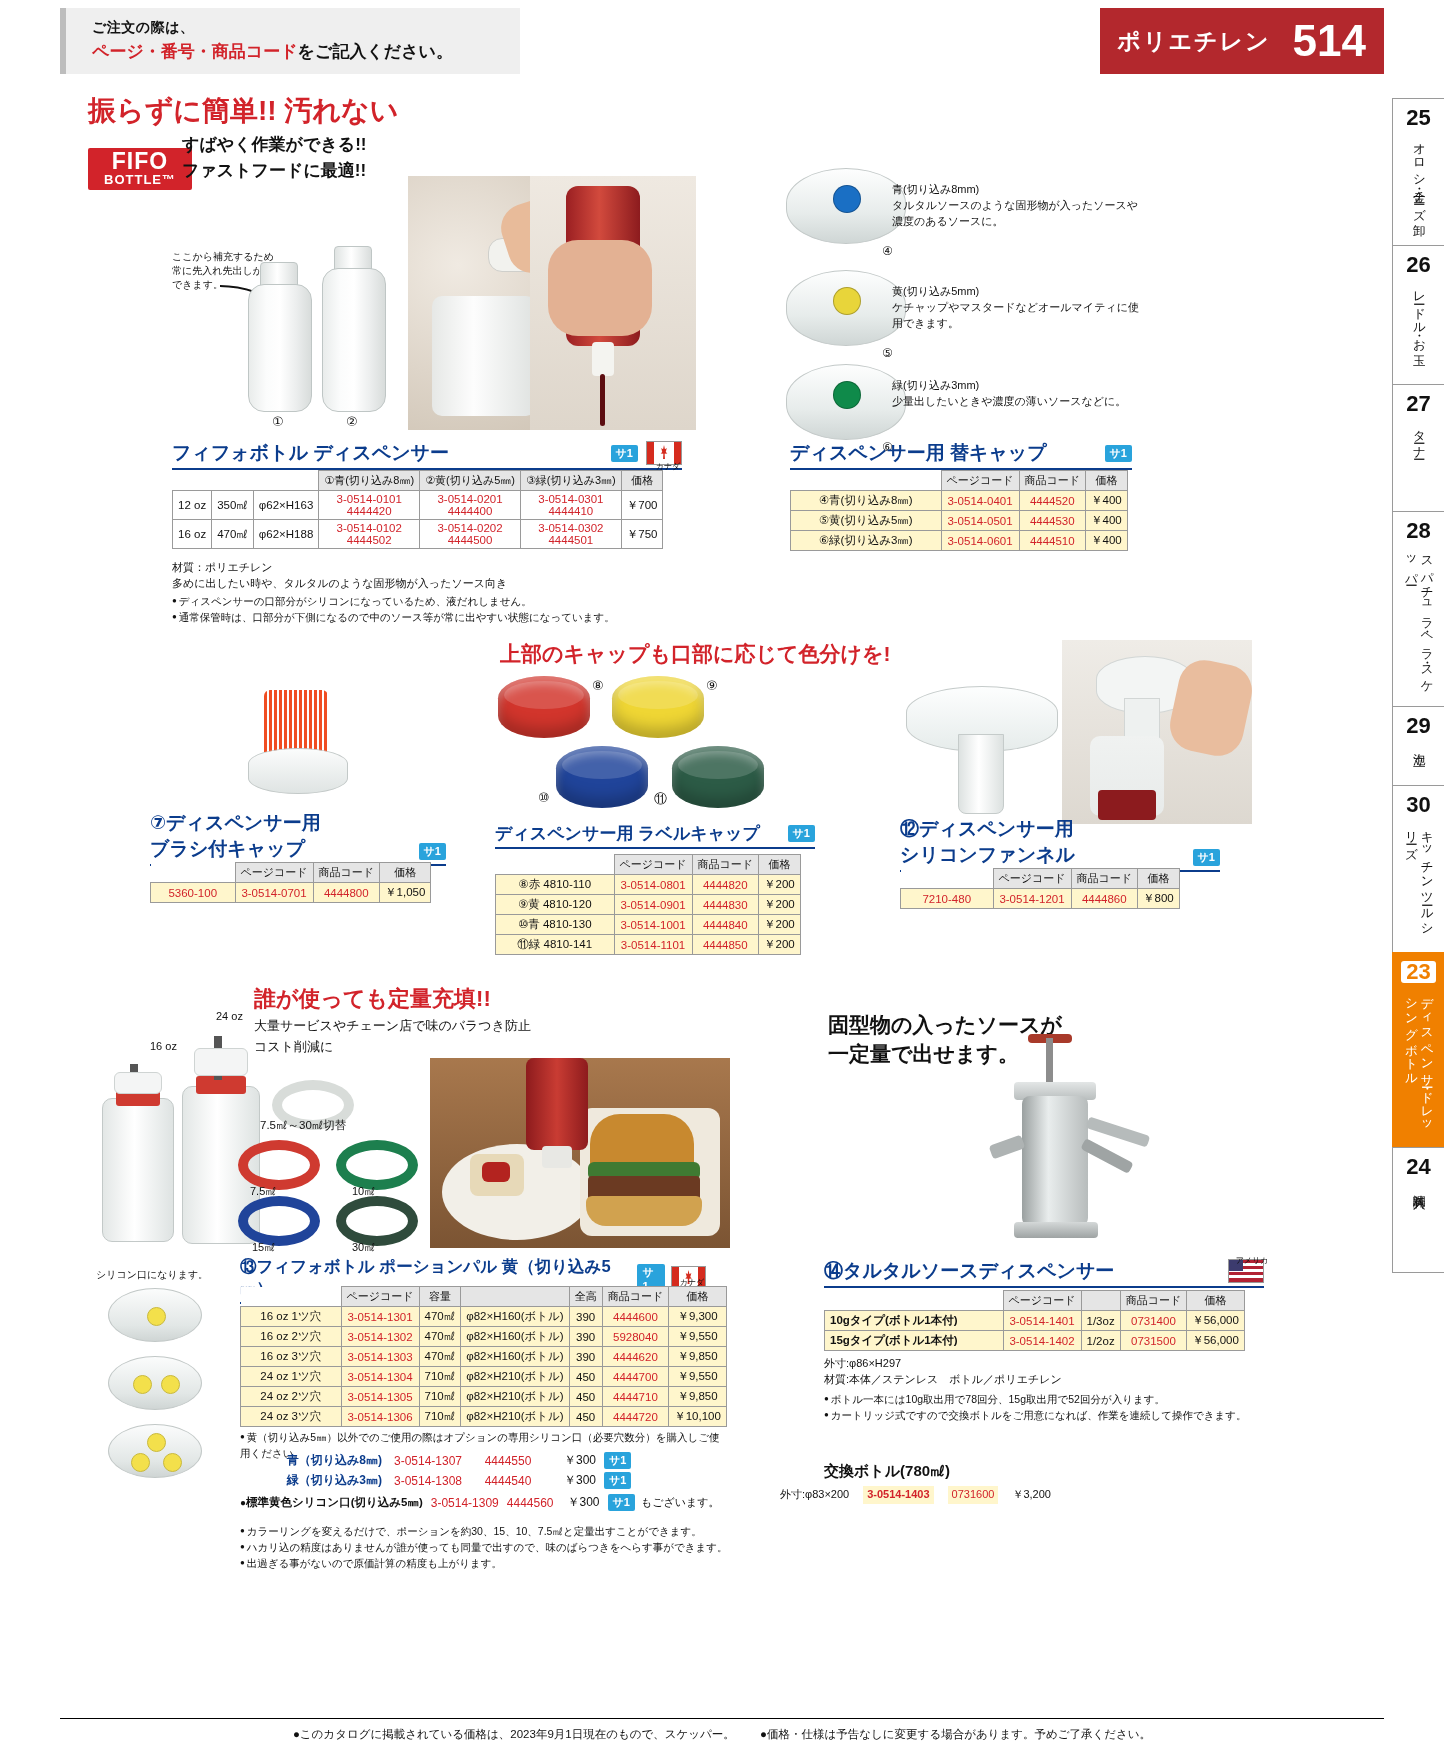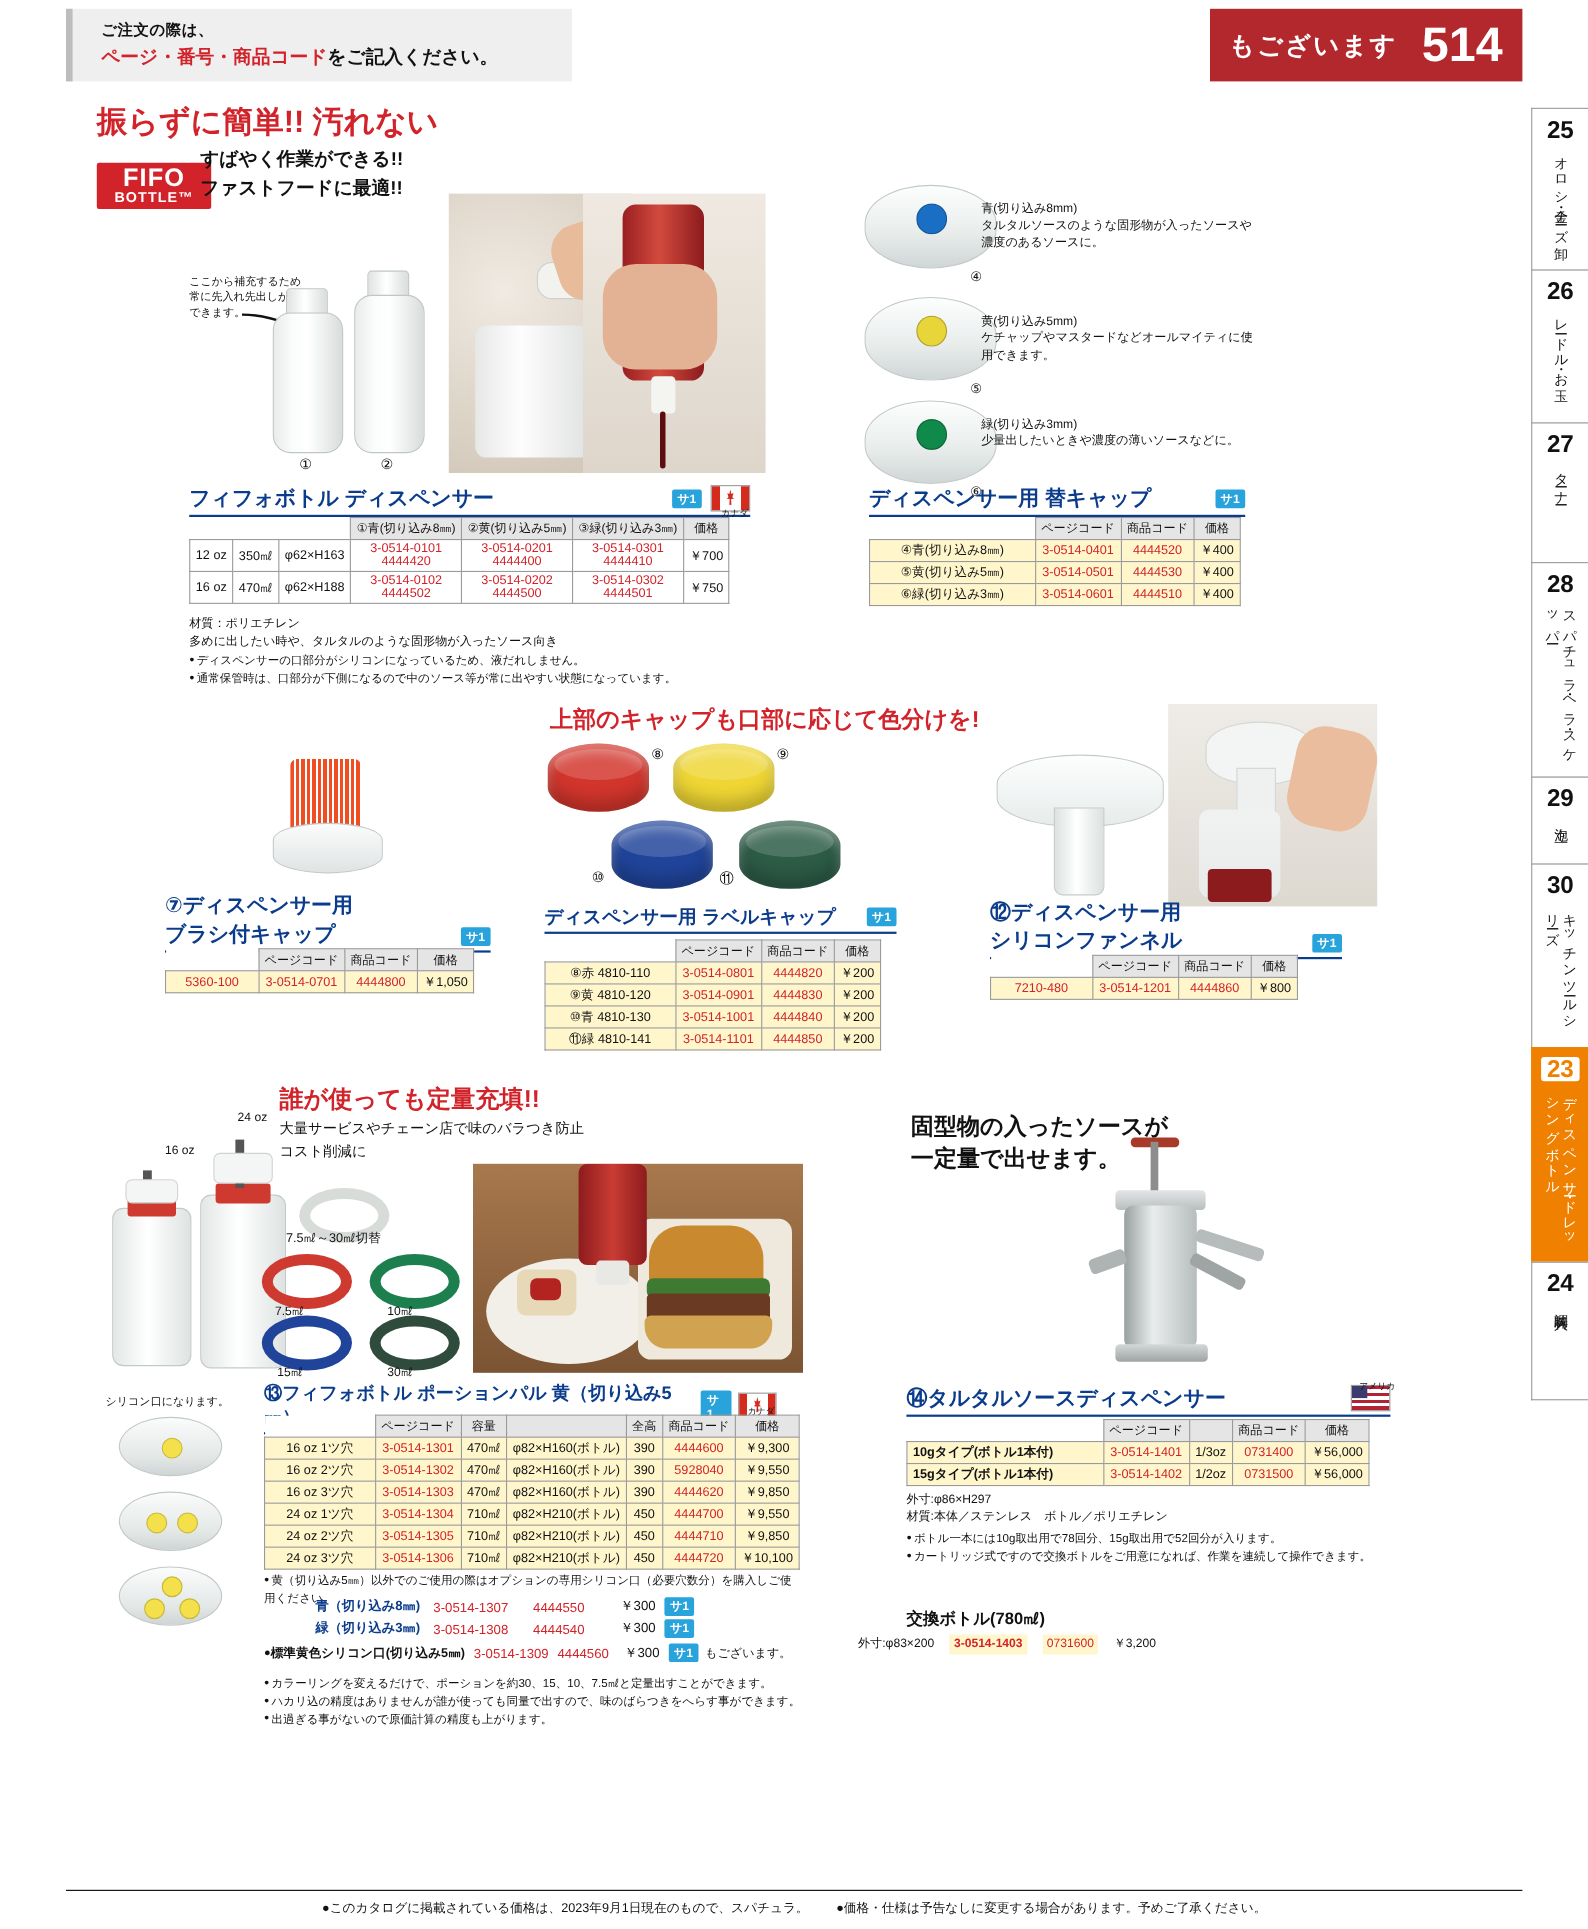--- a/index.html
+++ b/index.html
@@ -143,21 +143,21 @@
 </head>
 <body>
 
 <div class="pg">
 
   <div class="hdr-note">
     <div class="l1">ご注文の際は、</div>
     <div class="l2"><span class="rd">ページ・番号・商品コード</span><span>をご記入ください。</span></div>
   </div>
   <div class="hdr-bar">
-    <span class="cat">もございます</span>
+    <span class="cat">ポリエチレン</span>
     <span class="pno">514</span>
   </div>
 
   <div class="tabs">
     <div class="tab" style="height:148px">
       <div class="n">25</div>
       <div class="t">オロシ金・チーズ卸</div>
     </div>
     <div class="tab" style="height:140px">
       <div class="n">26</div>
@@ -707,17 +707,17 @@
 
   <div class="abs" style="left:824px;top:1462px;font-size:15px;font-weight:bold;">交換ボトル(780㎖)</div>
   <div class="abs small" style="left:780px;top:1486px;display:flex;align-items:center;gap:14px;">
     <span>外寸:φ83×200</span>
     <span class="code hl" style="font-weight:bold;padding:1px 4px;">3-0514-1403</span>
     <span class="code hl" style="padding:1px 4px;">0731600</span>
     <span>￥3,200</span>
   </div>
 
   <div class="footer">
-    <span>●<span>このカタログに掲載されている価格は、2023年9月1日現在のもので、スパチュラ。</span></span>
+    <span>●<span>このカタログに掲載されている価格は、2023年9月1日現在のもので、スケッパー。</span></span>
     <span style="margin-left:22px;">●<span>価格・仕様は予告なしに変更する場合があります。予めご了承ください。</span></span>
   </div>
 
 </div>
 
 </body></html>

